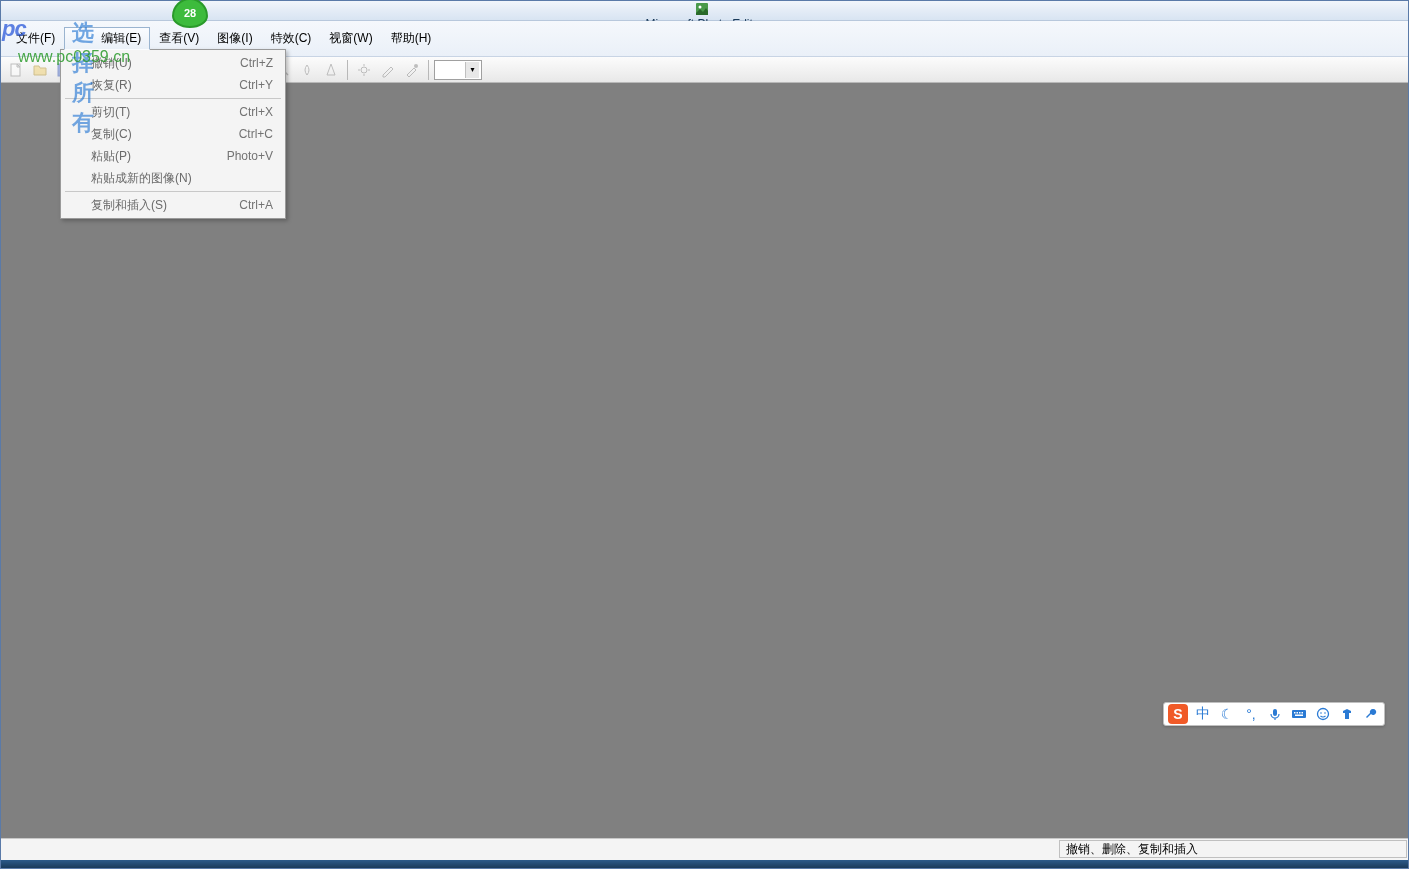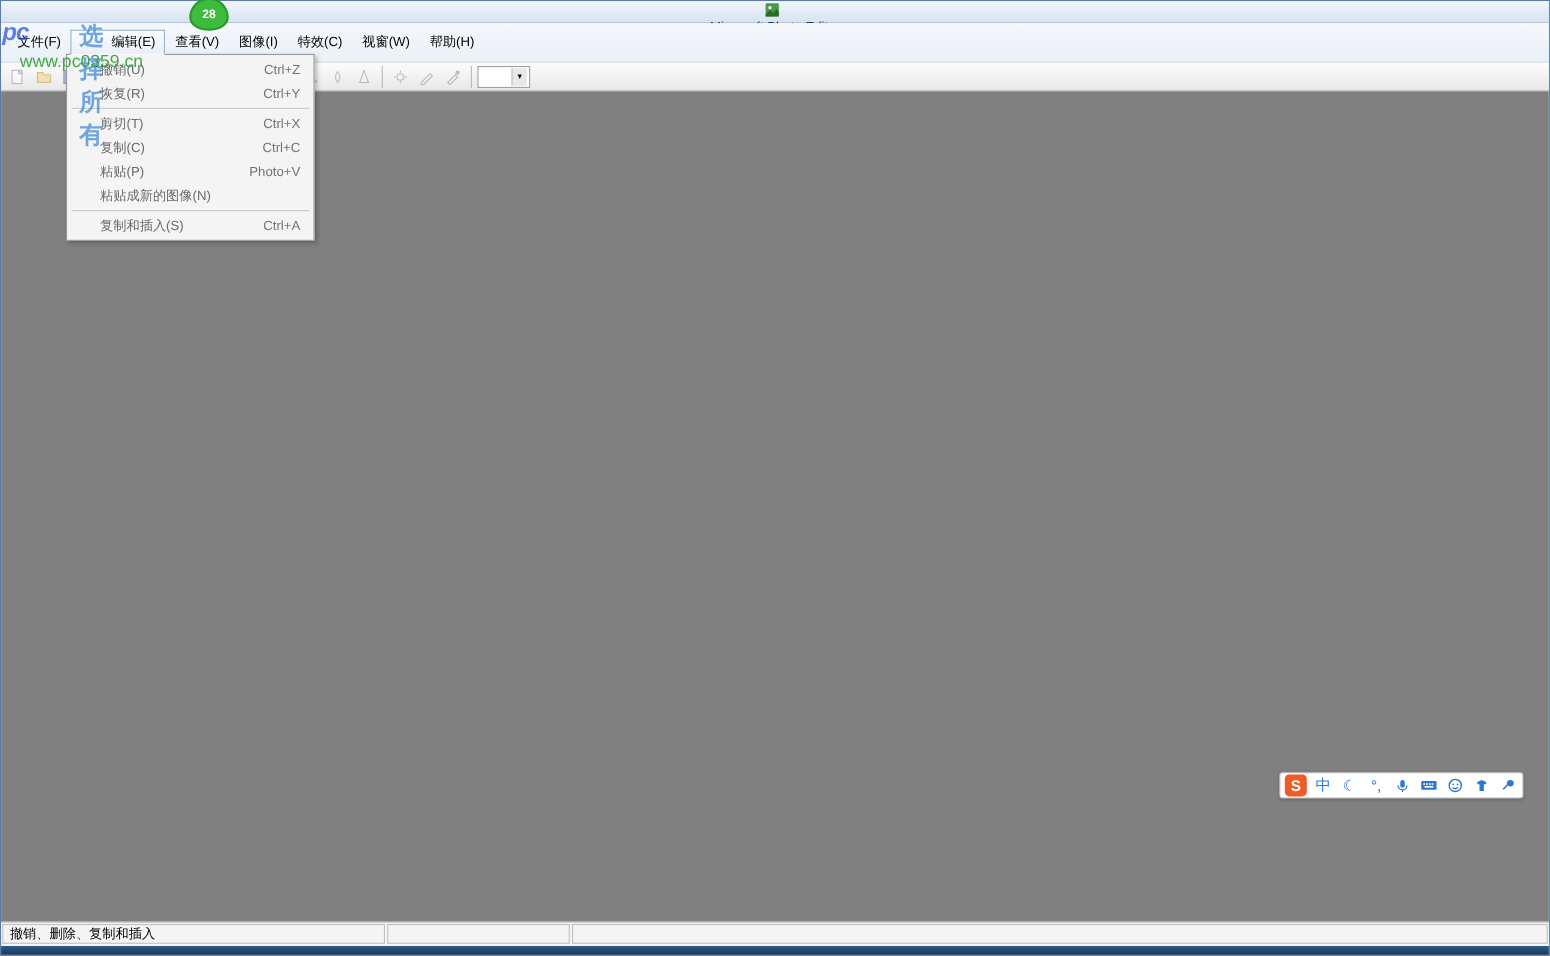--- a/index.html
+++ b/index.html
@@ -32,21 +32,21 @@
     .toolbar { height: 26px; background: linear-gradient(to bottom, #fcfcfc, #e8e8e8); border-bottom: 1px solid #b8b8b8; display: flex; align-items: center; padding: 0 4px; gap: 2px; }
     .tb-btn { width: 22px; height: 22px; display: flex; align-items: center; justify-content: center; cursor: pointer; opacity: 0.5; }
     .tb-sep { width: 1px; height: 20px; background: #b8b8b8; margin: 0 3px; }
     .tb-combo { width: 48px; height: 20px; border: 1px solid #a0a0a0; background: white; display: flex; align-items: center; justify-content: flex-end; padding-right: 2px; }
     .tb-combo .arrow { width: 14px; height: 16px; background: #e8e8e8; border-left: 1px solid #c0c0c0; display: flex; align-items: center; justify-content: center; font-size: 8px; }
 
     
     .canvas { flex: 1; background: #808080; }
 
     
-    .statusbar { height: 22px; background: #f4f4f4; border-top: 1px solid #c8c8c8; display: flex; align-items: flex-start; font-size: 12px; }
+    .statusbar { height: 22px; background: #f4f4f4; border-top: 1px solid #c8c8c8; display: flex; align-items: flex-end; font-size: 12px; flex-direction: column; }
     .status-cell { border: 1px solid #c0c0c0; height: 18px; margin: 1px; padding: 0 6px; display: flex; align-items: center; }
     .status-cell.main { width: 348px; }
     .status-cell.mid { width: 166px; }
     .status-cell.rest { flex: 1; }
 
     
     .taskbar { height: 8px; background: linear-gradient(to bottom, #2c5a8a, #1a3a5a); }
 
     
     .watermark { position: absolute; top: 4px; left: 2px; pointer-events: none; z-index: 30; }

